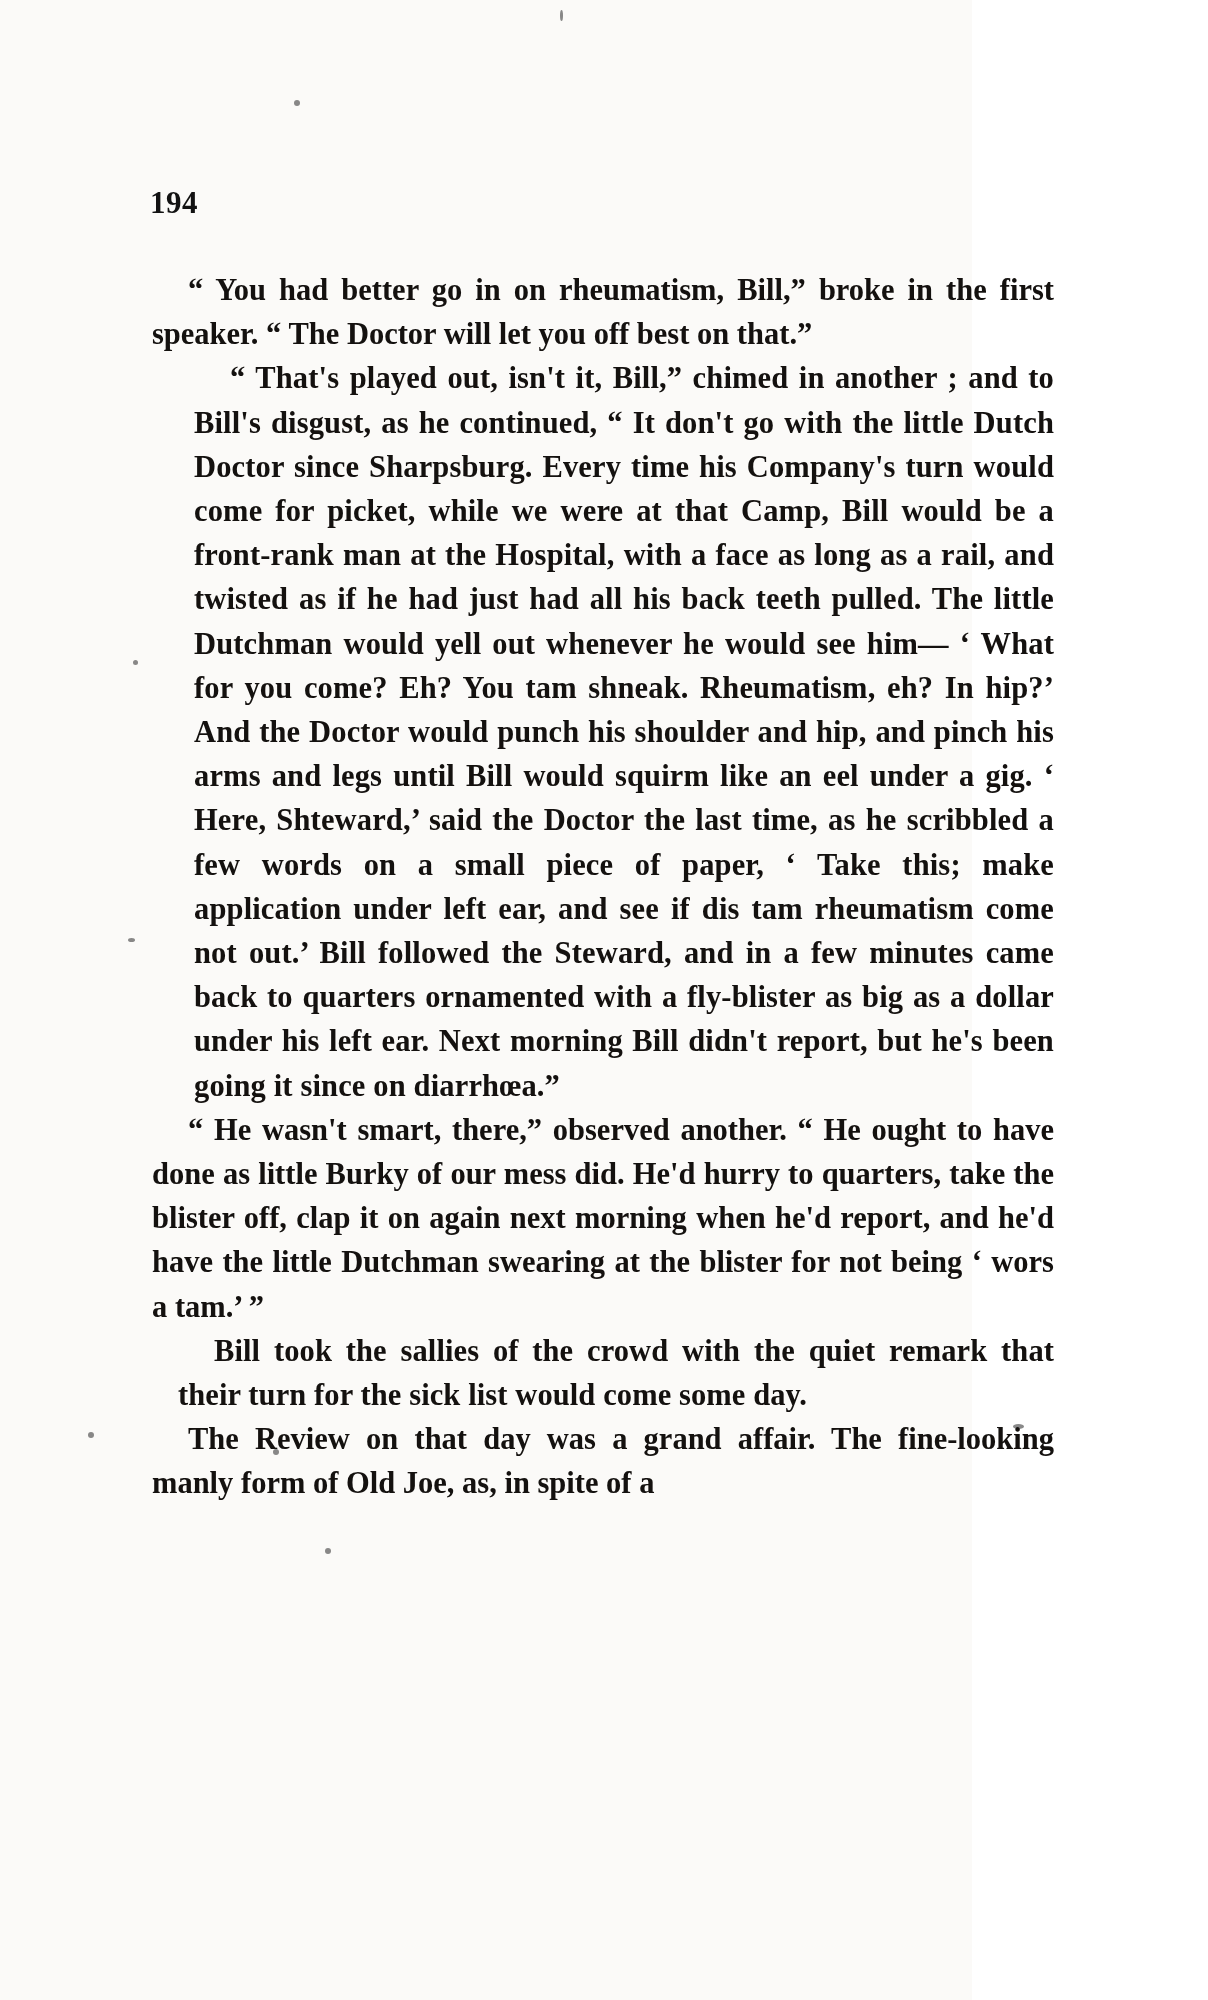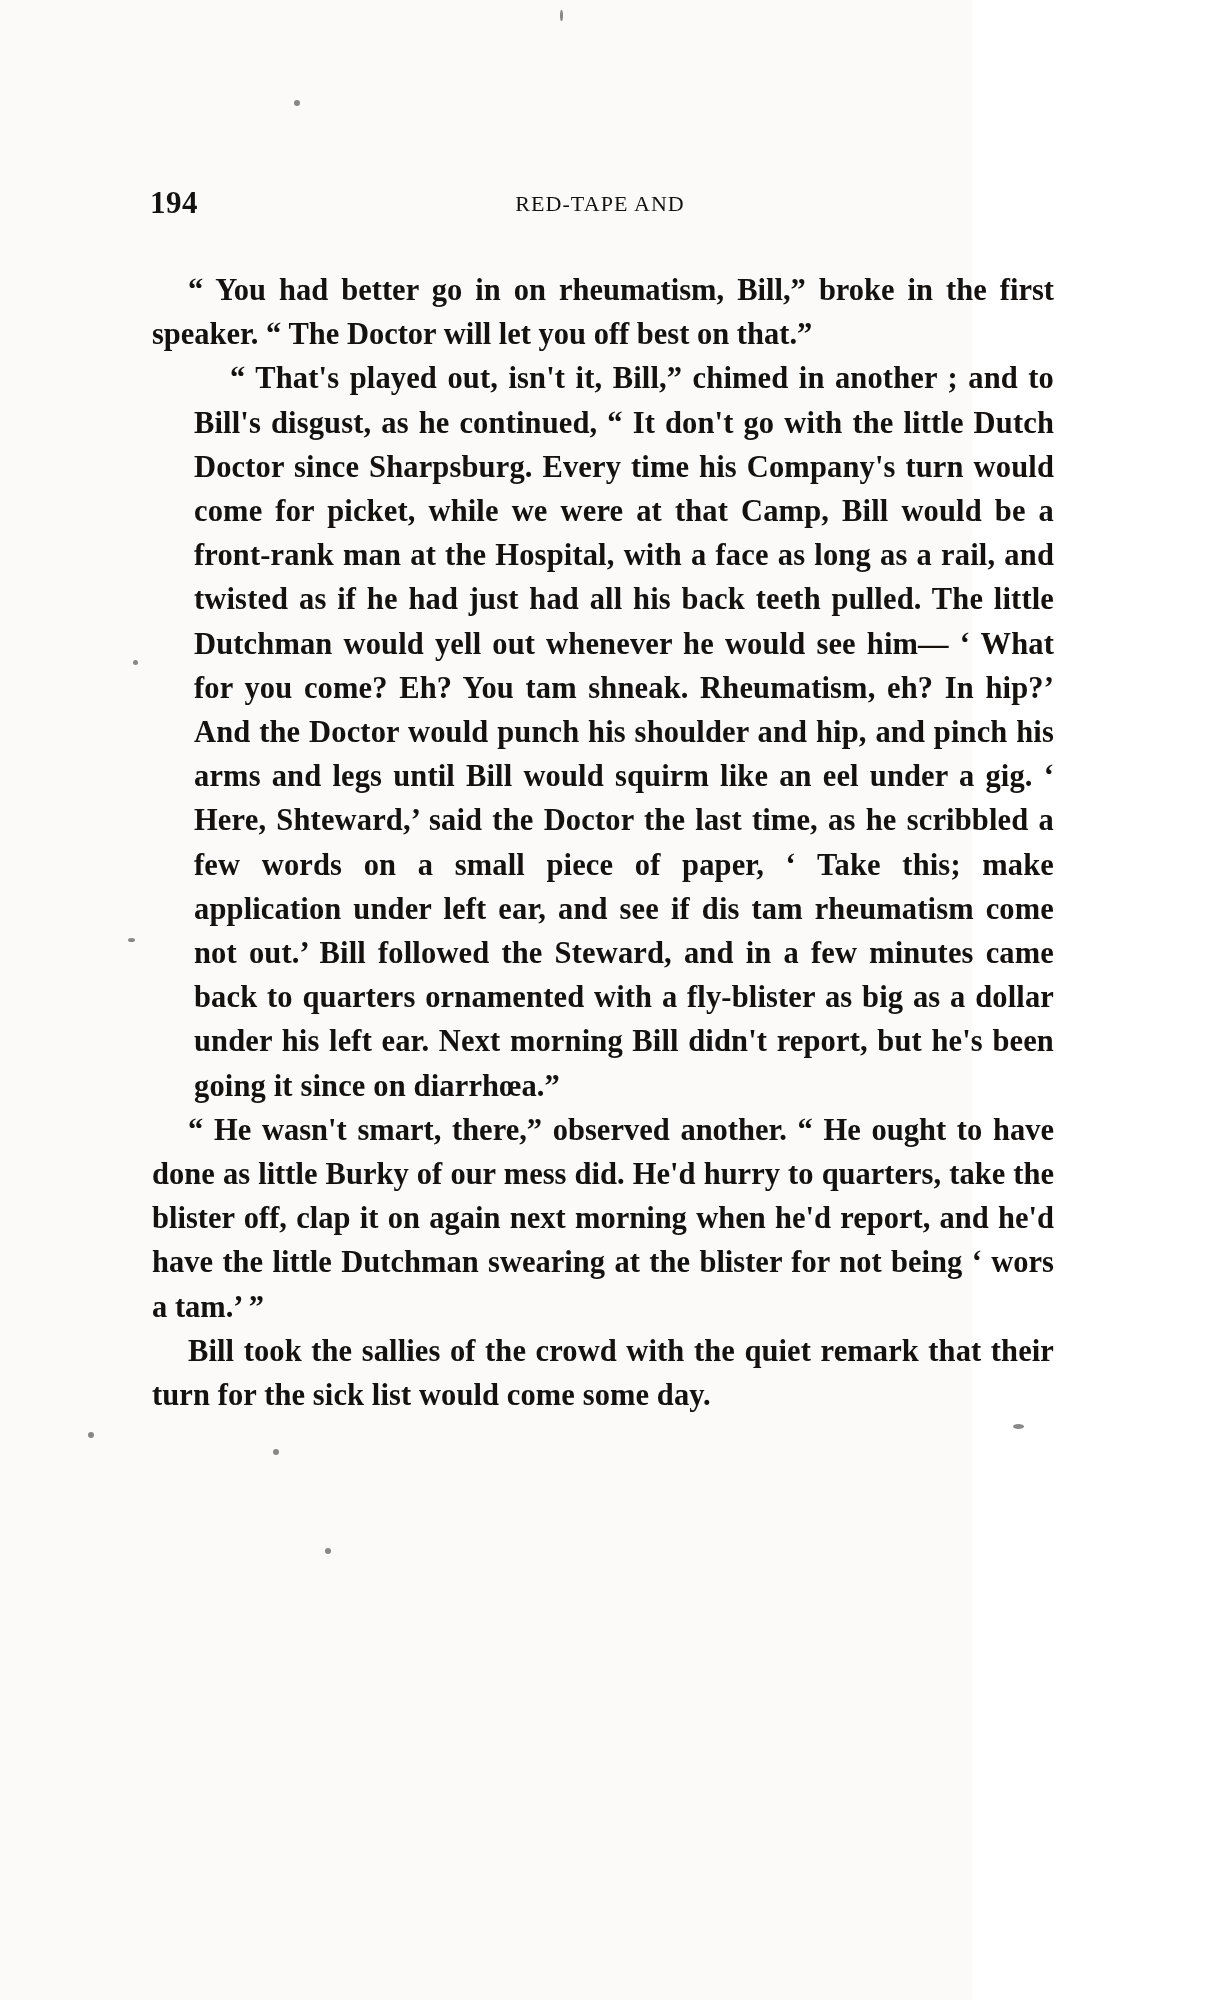--- a/index.html
+++ b/index.html
@@ -66,41 +66,41 @@
     text-justify: inter-word;
     color: #14110f;
   }
   .body-text p {
     margin: 0;
     text-indent: 36px;
     font-weight: bold;
   }
   
   .body-text p:nth-child(2) { letter-spacing: .15px; margin-left: 42px; }
-  .body-text p:nth-child(4) { letter-spacing: .1px; }
+  .body-text p:nth-child(4) { letter-spacing: .1px; margin-left: 26px; }
 </style>
 </head>
 <body>
 
 <div class="page">
 
   <span class="speck" style="left:560px; top:10px; width:3px; height:11px;"></span>
   <span class="speck" style="left:294px; top:100px; width:6px; height:6px;"></span>
   <span class="speck" style="left:133px; top:660px; width:5px; height:5px;"></span>
   <span class="speck" style="left:128px; top:938px; width:7px; height:4px;"></span>
   <span class="speck" style="left:88px; top:1432px; width:6px; height:6px;"></span>
   <span class="speck" style="left:273px; top:1449px; width:6px; height:6px;"></span>
   <span class="speck" style="left:1013px; top:1424px; width:11px; height:5px;"></span>
   <span class="speck" style="left:325px; top:1548px; width:6px; height:6px;"></span>
 
   <div class="header">
     <div class="folio">194</div>
-    <div class="running-head">RED-TAPE AND</div>
   </div>
 
   <div class="body-text">
     <p>“ You had better go in on rheumatism, Bill,” broke in the first speaker. “ The Doctor will let you off best on that.”</p>
     <p>“ That's played out, isn't it, Bill,” chimed in another ; and to Bill's disgust, as he continued, “ It don't go with the little Dutch Doctor since Sharpsburg. Every time his Company's turn would come for picket, while we were at that Camp, Bill would be a front-rank man at the Hospital, with a face as long as a rail, and twisted as if he had just had all his back teeth pulled. The little Dutchman would yell out whenever he would see him— ‘ What for you come? Eh? You tam shneak. Rheumatism, eh? In hip?’ And the Doctor would punch his shoulder and hip, and pinch his arms and legs until Bill would squirm like an eel under a gig. ‘ Here, Shteward,’ said the Doctor the last time, as he scribbled a few words on a small piece of paper, ‘ Take this; make application under left ear, and see if dis tam rheumatism come not out.’ Bill followed the Steward, and in a few minutes came back to quarters ornamented with a fly-blister as big as a dollar under his left ear. Next morning Bill didn't report, but he's been going it since on diarrhœa.”</p>
     <p>“ He wasn't smart, there,” observed another. “ He ought to have done as little Burky of our mess did. He'd hurry to quarters, take the blister off, clap it on again next morning when he'd report, and he'd have the little Dutchman swearing at the blister for not being ‘ wors a tam.’ ”</p>
     <p>Bill took the sallies of the crowd with the quiet remark that their turn for the sick list would come some day.</p>
+    <p>The Review on that day was a grand affair. The fine-looking manly form of Old Joe, as, in spite of a</p>
   </div>
 
 </div>
 
 </body></html>

